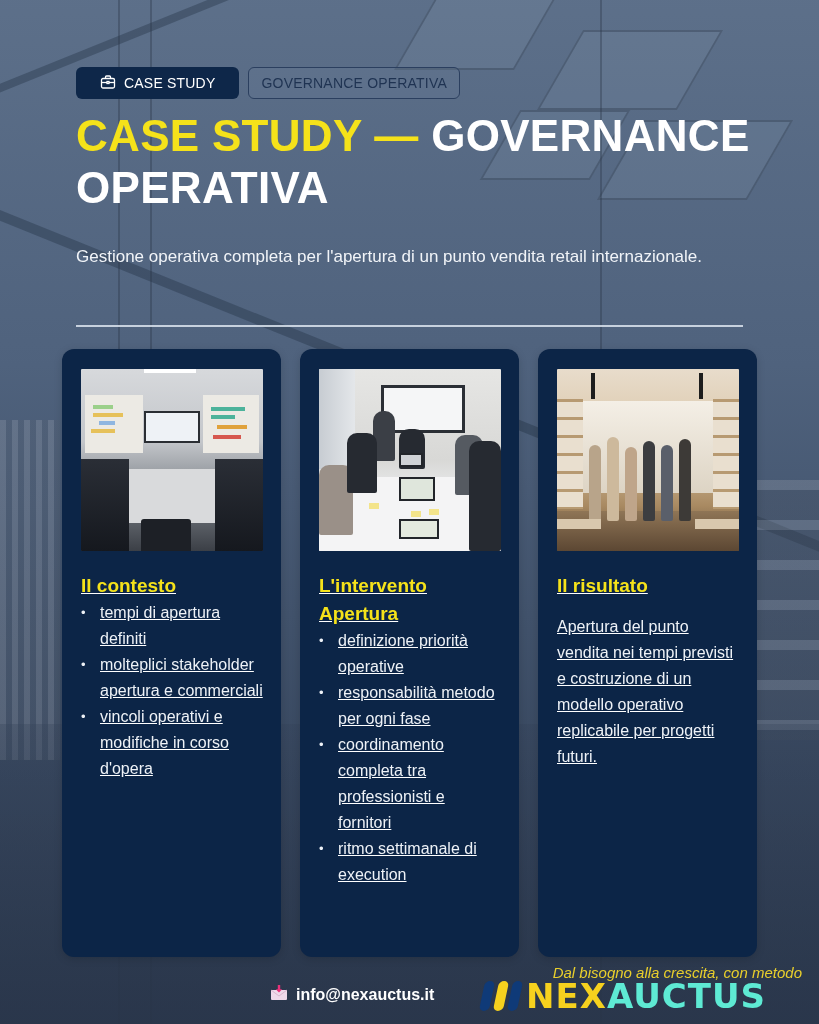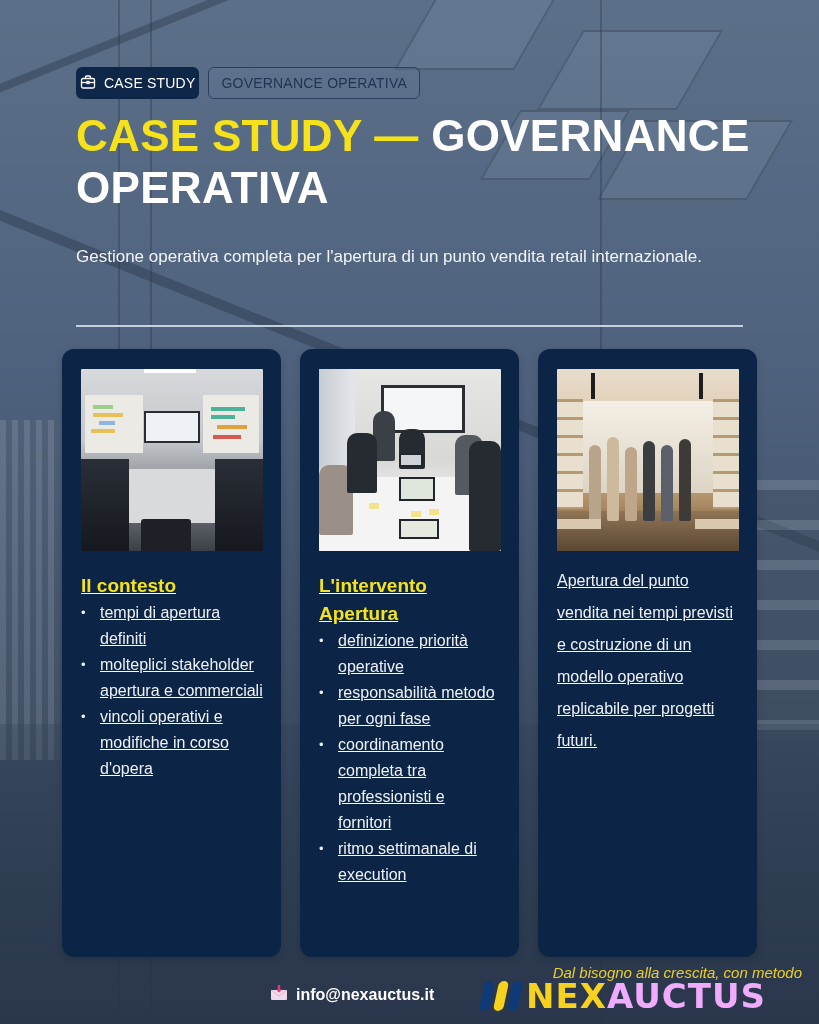--- a/index.html
+++ b/index.html
@@ -35,21 +35,21 @@
     }
     .bg .shelf-r {
       position: absolute; right: 0; top: 480px; width: 62px; height: 260px;
       background: repeating-linear-gradient(180deg, rgba(170,175,185,0.25) 0 10px, rgba(70,80,96,0.3) 10px 40px);
     }
 
     .content { position: absolute; inset: 0; }
 
     .tags { position: absolute; left: 76px; top: 67px; display: flex; gap: 9px; }
     .tag {
-      height: 32px; padding: 0 4px; border-radius: 6px;
+      height: 32px; padding: 0 24px; border-radius: 6px;
       display: flex; align-items: center; gap: 8px;
       font-size: 14px; letter-spacing: 0.2px;
     }
     .tag-primary { background: #0e2749; color: #ffffff; }
     .tag-secondary {
       border: 1.5px solid #2b3f5f; color: #1f3352; background: rgba(120,140,165,0.15);
       padding: 0 12px;
     }
     .tag svg { width: 16px; height: 16px; }
 
@@ -83,21 +83,21 @@
       margin-top: 21px; color: #f5e21a; font-size: 19px; font-weight: 700; line-height: 28px;
     }
     .card-list { list-style: none; }
     .card-list li {
       position: relative; padding-left: 19px;
       font-size: 16px; line-height: 26px; color: #eef2f7;
     }
     .card-list li::before {
       content: "•"; position: absolute; left: 0; top: 0; color: #eef2f7; font-size: 13px;
     }
-    .card-text { margin-top: 14px; font-size: 16px; line-height: 32px; color: #eef2f7; }
+    .card-text { margin-top: 14px; font-size: 16px; line-height: 26px; color: #eef2f7; }
 
     
     .img-meeting { background: linear-gradient(180deg, #d7d9dc 0%, #c3c6ca 40%, #7a7f86 70%, #3b3f46 100%); }
     .img-meeting .screen { position:absolute; left:63px; top:42px; width:56px; height:32px; background:#eef2f6; border:2px solid #2a2e33; }
     .img-meeting .wb1 { position:absolute; left:4px; top:26px; width:58px; height:58px; background:#eceae4; }
     .img-meeting .wb2 { position:absolute; right:4px; top:26px; width:56px; height:58px; background:#eceae4; }
     .img-meeting .wb1 i, .img-meeting .wb2 i { position:absolute; height:4px; display:block; }
     .img-meeting .table { position:absolute; left:30px; right:30px; top:100px; height:54px; background:#d9dadc; border-radius:4px; }
     .img-meeting .people-l { position:absolute; left:0; top:90px; width:48px; height:92px; background:linear-gradient(180deg,#2a2e36,#15181e); }
     .img-meeting .people-r { position:absolute; right:0; top:90px; width:48px; height:92px; background:linear-gradient(180deg,#2a2e36,#15181e); }
@@ -131,21 +131,21 @@
       font-size: 16px; font-weight: 700; color: #ffffff;
     }
     .footer-email svg { width: 18px; height: 16px; }
     .logo {
       position: absolute; left: 482px; top: 978px; height: 36px; display: flex; align-items: center; gap: 6px;
     }
     .logo-mark { display: flex; gap: 4px; align-items: center; }
     .logo-mark span { display:block; width: 10px; height: 30px; border-radius: 5px; transform: skewX(-12deg); }
     .logo-text { font-size: 34px; font-weight: 900; letter-spacing: 1px; line-height: 36px; font-family: "DejaVu Sans", sans-serif; }
     .logo-text .nex { color: #f6d11e; }
-    .logo-text .auctus { color: #f0abfc; }
+    .logo-text .auctus { color: #5eead4; }
   </style>
 </head>
 <body>
 
 <div class="bg">
   <div class="glass" style="left:420px;top:-20px;width:120px;height:90px;transform:skewX(-30deg);"></div>
   <div class="glass" style="left:560px;top:30px;width:140px;height:80px;transform:skewX(-30deg);"></div>
   <div class="glass" style="left:620px;top:120px;width:150px;height:80px;transform:skewX(-30deg);"></div>
   <div class="glass" style="left:500px;top:110px;width:110px;height:70px;transform:skewX(-30deg);"></div>
   <div class="beam" style="left:0;top:210px;width:900px;height:10px;transform:rotate(22deg);"></div>
@@ -252,20 +252,21 @@
         <div class="floor"></div>
         <div class="person" style="left:32px;height:76px;background:#b8a48a;"></div>
         <div class="person" style="left:50px;height:84px;background:#cdb99c;"></div>
         <div class="person" style="left:68px;height:74px;background:#bfa58a;"></div>
         <div class="person" style="left:86px;height:80px;background:#3c3d40;"></div>
         <div class="person" style="left:104px;height:76px;background:#5a5f6a;"></div>
         <div class="person" style="left:122px;height:82px;background:#3d3a37;"></div>
         <div class="tbl" style="left:0;"></div>
         <div class="tbl" style="right:0;"></div>
       </div>
+      <h2 class="card-title">Il risultato</h2>
       <p class="card-text">Apertura del punto vendita nei tempi previsti e costruzione di un modello operativo replicabile per progetti futuri.</p>
     </div>
   </div>
 
   <div class="footer-tagline">Dal bisogno alla crescita, con metodo</div>
 
   <a class="footer-email">
     <span>
       <svg viewBox="0 0 18 16">
         <rect x="1" y="5" width="16" height="10" rx="1" fill="#efd9ea"></rect>

